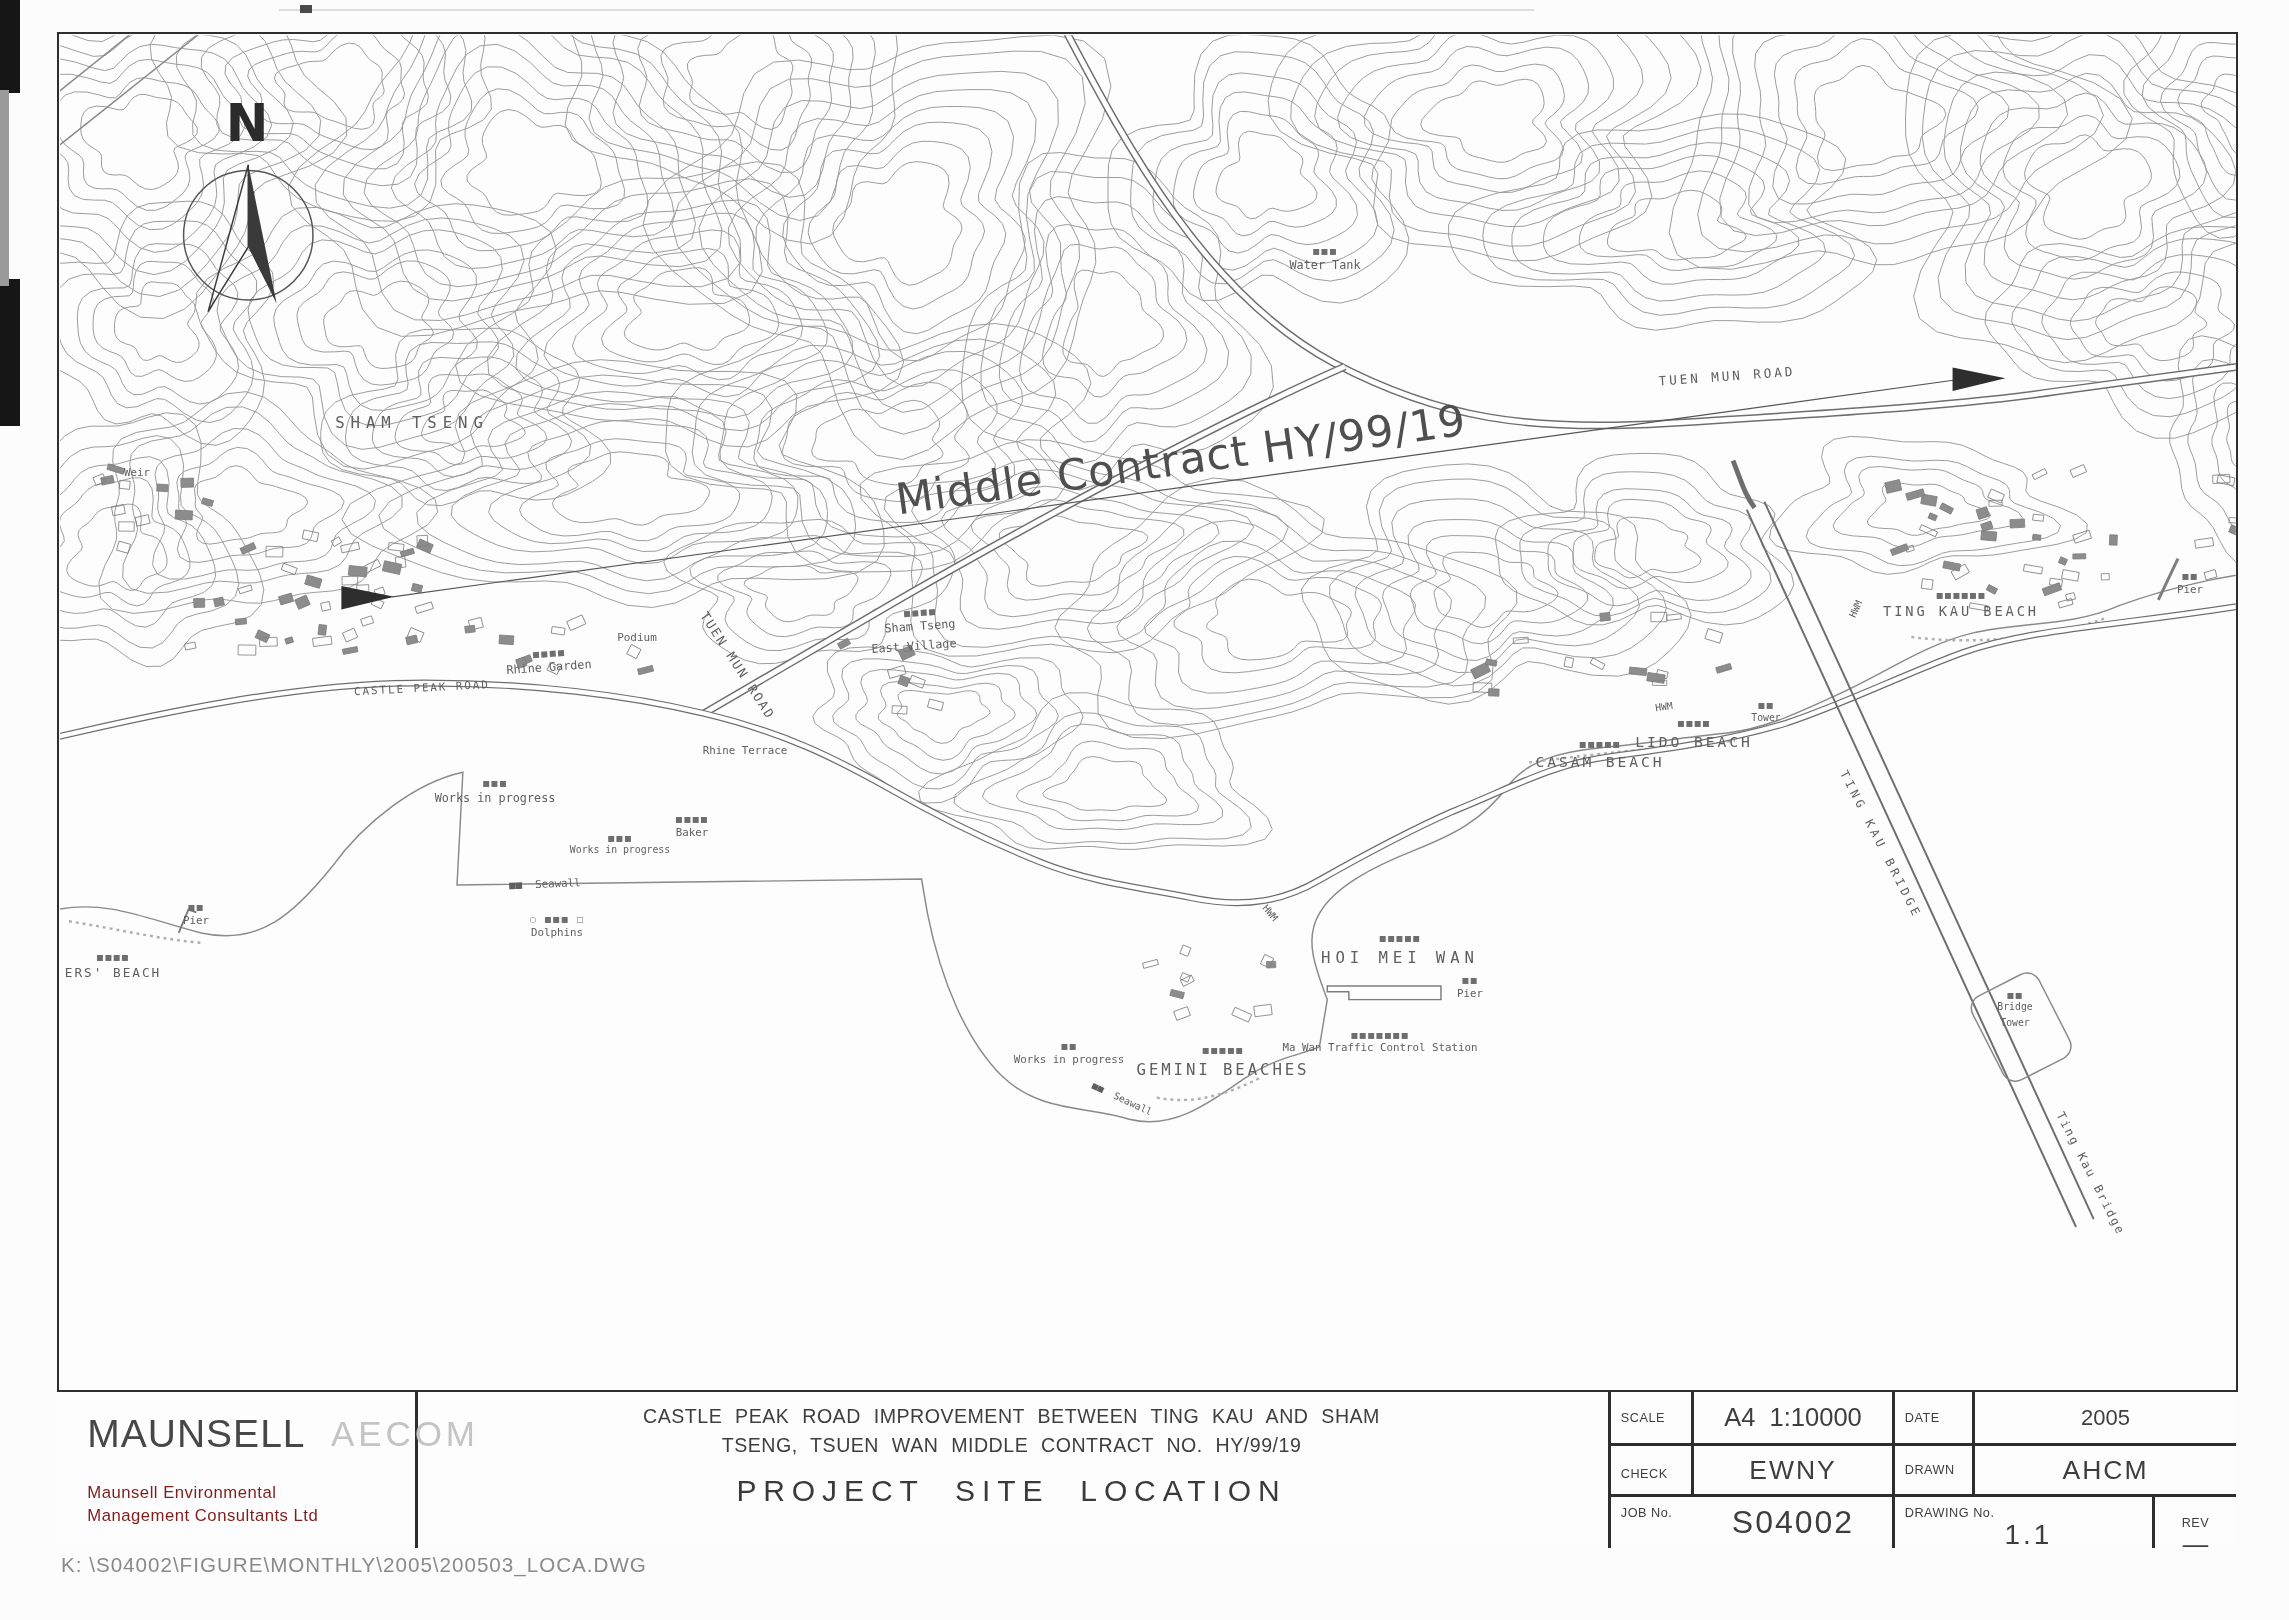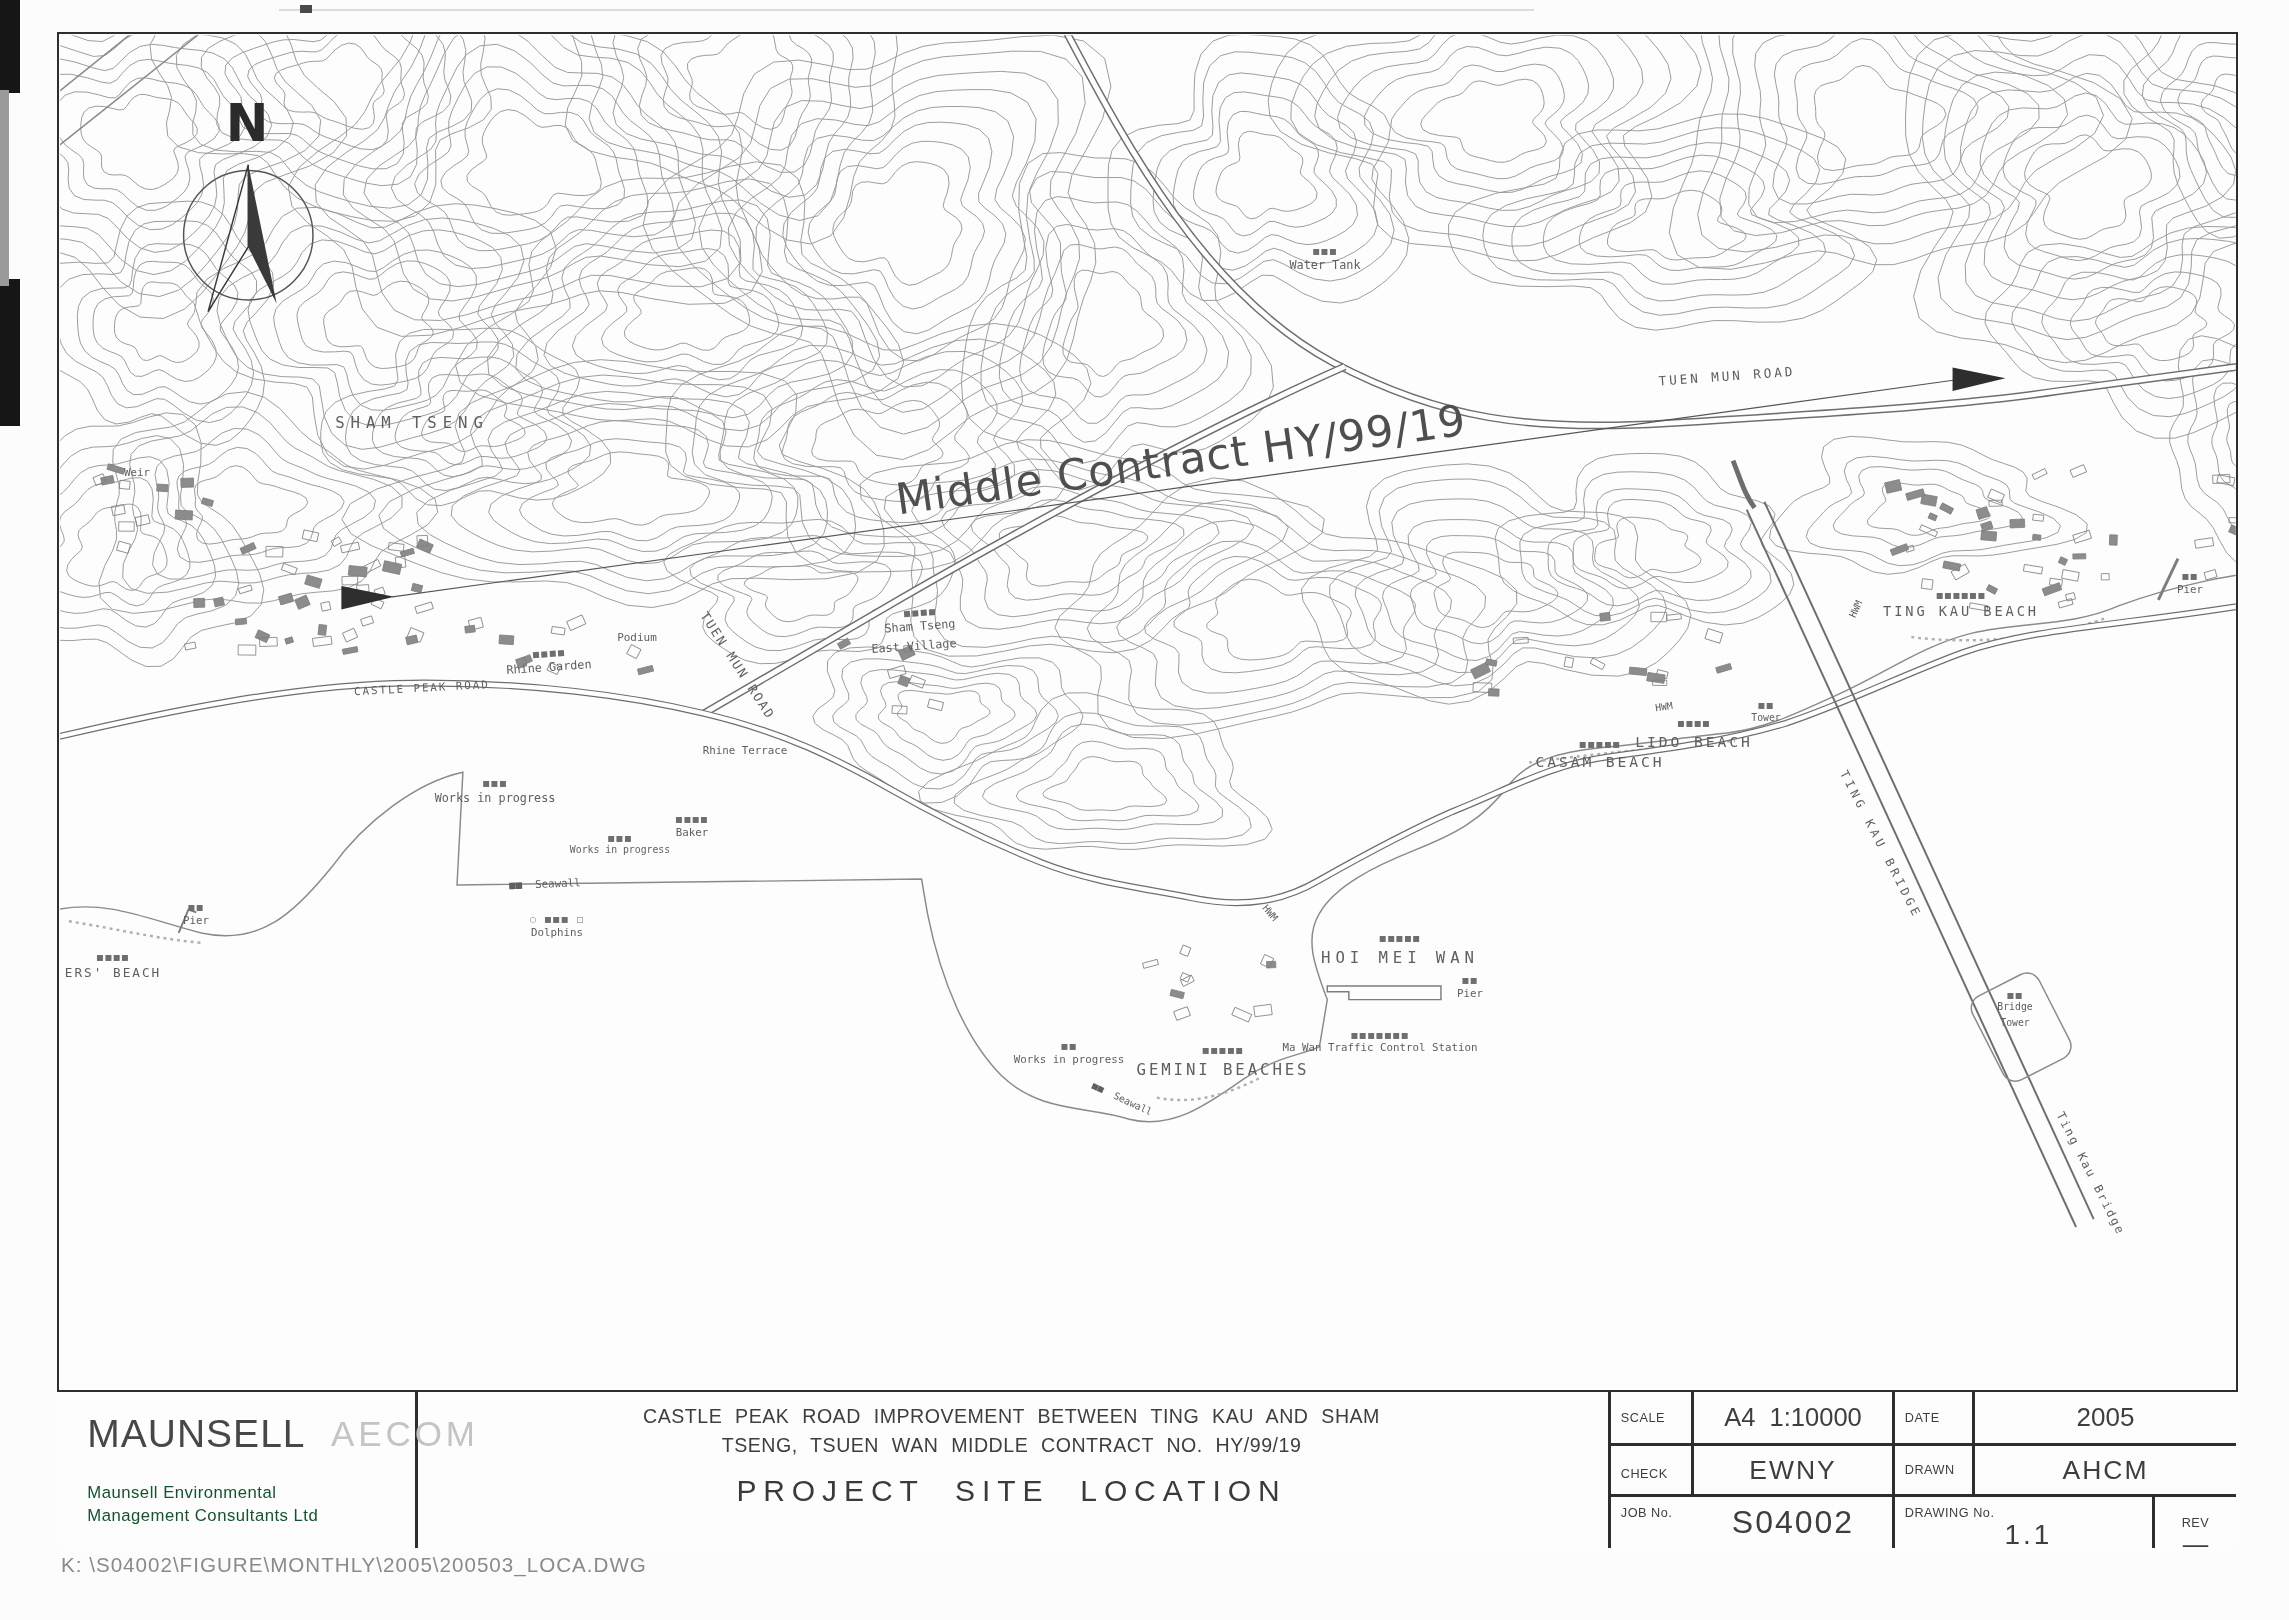--- a/index.html
+++ b/index.html
@@ -28,21 +28,21 @@
   
   .titleblock{position:absolute;left:57px;top:1390px;width:2181px;height:159px;
     border-top:2.9px solid #2e2e2e;box-sizing:border-box;background:#fdfdfd;}
   .tb-line{position:absolute;background:#2e2e2e;}
   .tb-cell{position:absolute;box-sizing:border-box;}
   .tb-logo{left:2.9px;top:0;width:355px;height:156px;padding:9.8px 0 0 27.4px;}
   .logo-row{display:flex;align-items:center;height:65px;}
   .logo-maunsell{font-size:39px;letter-spacing:1px;color:#474747;font-weight:500;}
   .logo-div{display:inline-block;width:2.9px;height:61px;background:#bdbdbd;margin:0 11.8px 0 13.7px;}
   .logo-aecom{font-size:35px;letter-spacing:3.9px;color:#c4c4c4;font-weight:500;}
-  .logo-sub{margin-top:15.7px;font-size:16.7px;line-height:1.35;color:#14532d;letter-spacing:0.5px;}
+  .logo-sub{margin-top:15.7px;font-size:16.7px;line-height:1.35;color:#7f1d1d;letter-spacing:0.5px;}
   .tb-title{left:358px;top:0;width:1193px;height:156px;text-align:center;}
   .tb-proj{padding-top:9.8px;font-size:19.6px;line-height:1.5;letter-spacing:0.5px;word-spacing:6.9px;color:#3e3e3e;}
   .tb-drawtitle{margin-top:13.7px;font-size:30px;letter-spacing:6.9px;word-spacing:15.7px;color:#3a3a3a;}
   .lab{font-size:12.7px;letter-spacing:0.5px;color:#3e3e3e;}
   .val{color:#3e3e3e;white-space:pre;}
   .cellcenter{display:flex;align-items:center;justify-content:center;}
   .footer-path{position:absolute;left:61px;top:1553px;font-size:20.6px;color:#8a8a8a;
     letter-spacing:1px;white-space:pre;font-family:"Liberation Sans",sans-serif;}
 </style>
 </head>
@@ -526,21 +526,21 @@
   <div class="tb-cell" style="left:1554px;top:0;width:80px;height:51px;padding-left:9.8px;display:flex;align-items:center;">
     <span class="lab">SCALE</span>
     </div>
   <div class="tb-cell cellcenter" style="left:1637px;top:0;width:198px;height:51px;">
     <span class="val" style="font-size:25.5px;">A4  1:10000</span>
     </div>
   <div class="tb-cell" style="left:1838px;top:0;width:77px;height:51px;padding-left:9.8px;display:flex;align-items:center;">
     <span class="lab">DATE</span>
     </div>
   <div class="tb-cell cellcenter" style="left:1918px;top:0;width:261px;height:51px;">
-    <span class="val" style="font-size:26px;">2005</span>
+    <span class="val" style="font-size:22px;">2005</span>
     </div>
 
   <div class="tb-cell" style="left:1554px;top:54px;width:80px;height:56px;padding-left:9.8px;display:flex;align-items:center;">
     <span class="lab">CHECK</span>
     </div>
   <div class="tb-cell cellcenter" style="left:1637px;top:54px;width:198px;height:48px;">
     <span class="val" style="font-size:26.5px;letter-spacing:2px;">EWNY</span>
     </div>
   <div class="tb-cell" style="left:1838px;top:54px;width:59px;height:48px;padding-left:9.8px;display:flex;align-items:center;">
     <span class="lab">DRAWN</span>

